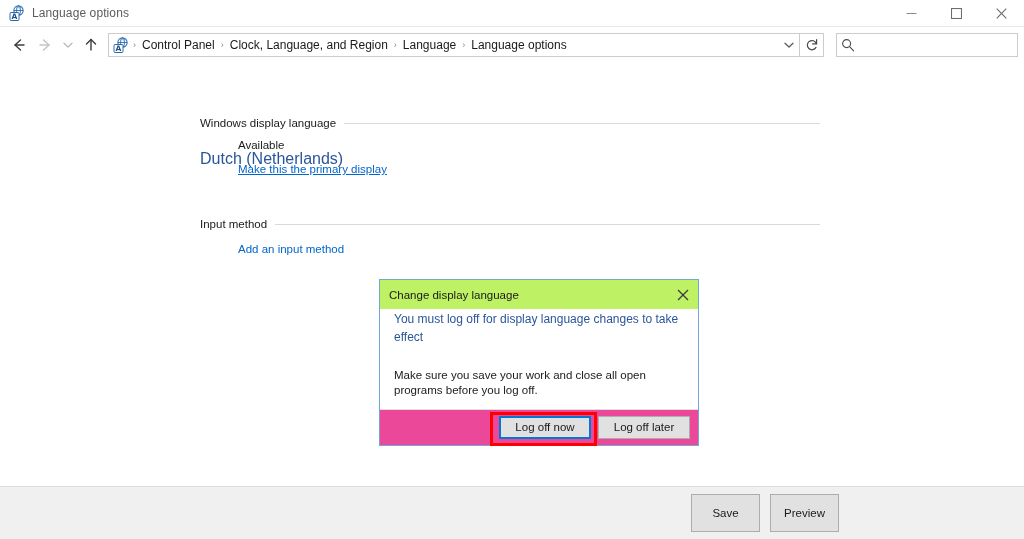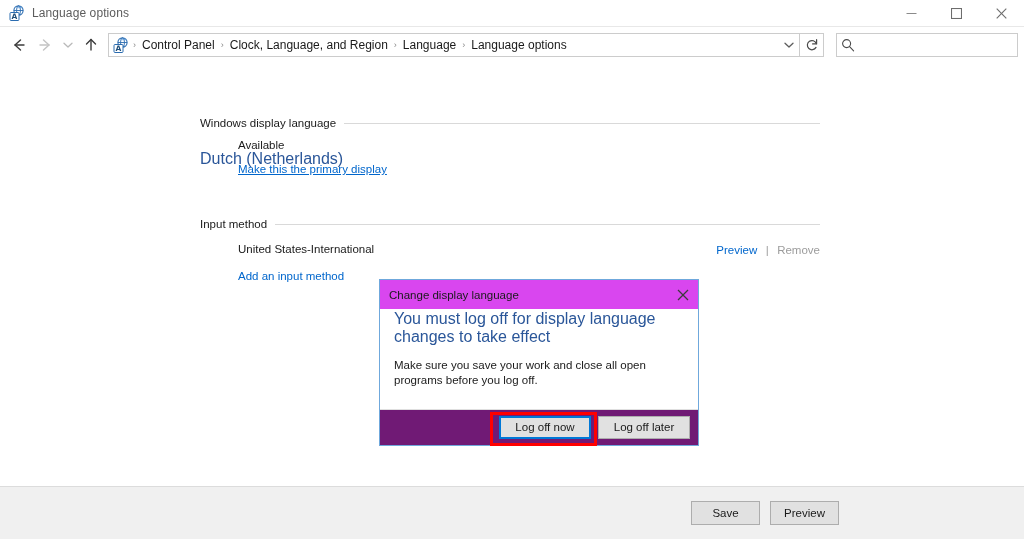--- a/index.html
+++ b/index.html
@@ -228,21 +228,21 @@
     background: #f0f0f0;
     border-top: 1px solid #dcdcdc;
     flex: 0 0 auto;
     display: flex;
     align-items: center;
     justify-content: flex-end;
     padding-right: 185px;
   }
   .btn {
     min-width: 69px;
-    height: 24px;
+    height: 38px;
     background: #e1e1e1;
     border: 1px solid #adadad;
     font-family: "Liberation Sans", sans-serif;
     font-size: 11.5px;
     color: #1a1a1a;
     margin-left: 10px;
     cursor: default;
     padding: 0 10px;
     line-height: 20px;
     text-align: center;
@@ -260,53 +260,53 @@
     box-shadow: 0 0 0 0 rgba(0,0,0,0);
     display: flex;
     flex-direction: column;
     z-index: 20;
   }
   .dlg-titlebar {
     height: 29px;
     display: flex;
     align-items: center;
     flex: 0 0 auto;
-    background: #d946ef;
+    background: #bef264;
   }
   .dlg-title {
     font-size: 11.5px;
     color: #1a1a1a;
     padding-left: 9px;
     flex: 1 1 auto;
   }
   .dlg-close {
     width: 30px; height: 26px;
     display: flex; align-items: center; justify-content: center;
     cursor: default;
     flex: 0 0 auto;
   }
   .dlg-body {
     flex: 1 1 auto;
     padding: 1px 14px 0 14px;
     background: #ffffff;
   }
   .dlg-heading {
-    font-size: 16px;
+    font-size: 12px;
     color: #2a5699;
     line-height: 18px;
-    margin-bottom: 12px;
+    margin-bottom: 22px;
   }
   .dlg-text {
     font-size: 11.5px;
     color: #1a1a1a;
     line-height: 15px;
   }
   .dlg-footer {
     height: 36px;
-    background: #701a75;
+    background: #ec4899;
     border-top: 1px solid #dfdfdf;
     flex: 0 0 auto;
     display: flex;
     align-items: center;
     justify-content: flex-end;
     padding-right: 8px;
     position: relative;
   }
   .dlg-btn {
     min-width: 92px;
@@ -467,28 +467,20 @@
       <div style="margin-left:38px; margin-top:8px;">
         <span class="link underline">Make this the primary display</span>
       </div>
     </div>
 
     <div class="group" style="top:155px;">
       <div class="group-head">
         <span class="group-label">Input method</span>
         <span class="group-rule"></span>
       </div>
-      <div style="margin-left:38px; margin-top:9px; display:flex; align-items:center; justify-content:space-between; width:582px;">
-        <span class="row">United States-International</span>
-        <span>
-          <span class="link">Preview</span>
-          <span class="sep-pipe">|</span>
-          <span class="link-disabled">Remove</span>
-        </span>
-      </div>
       <div style="margin-left:38px; margin-top:8px;">
         <span class="link">Add an input method</span>
       </div>
     </div>
 
     <div class="dialog">
       <div class="dlg-titlebar">
         <span class="dlg-title">Change display language</span>
         <div class="dlg-close">
           <svg width="12" height="12" viewBox="0 0 12 12">

